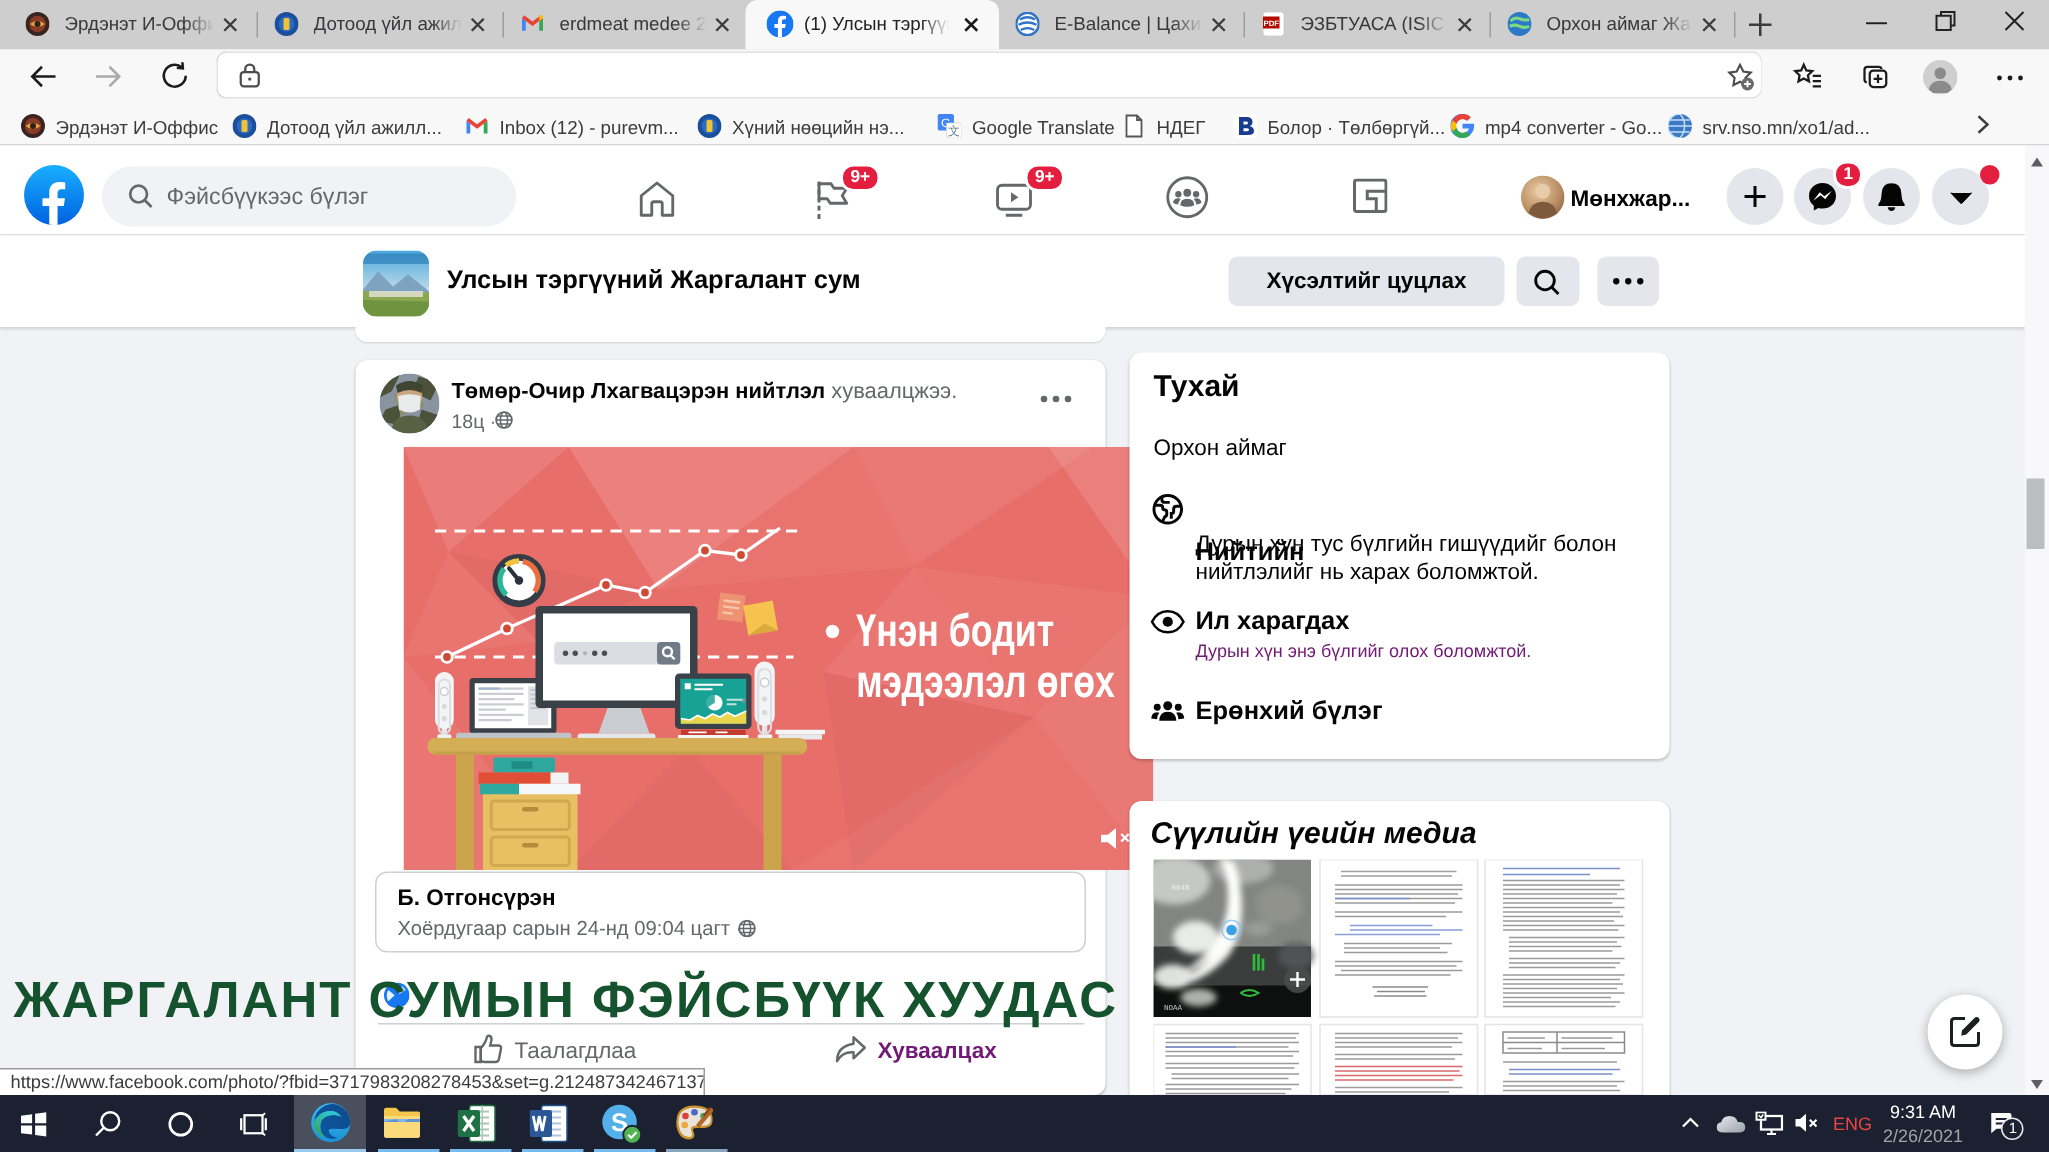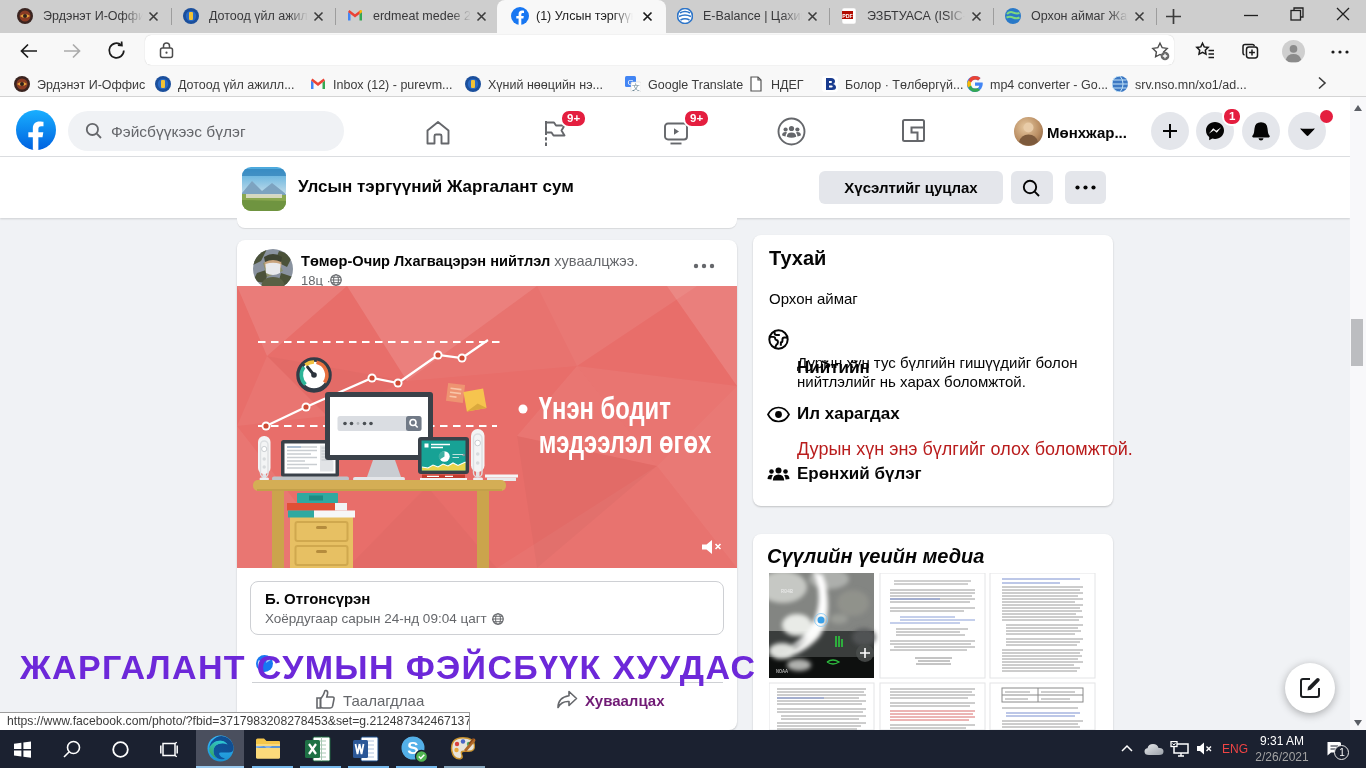--- a/index.html
+++ b/index.html
@@ -388,21 +388,21 @@
       <circle cx="8" cy="8" r="7" fill="none" stroke="#65676B" stroke-width="1.6"></circle>
       <ellipse cx="8" cy="8" rx="3.2" ry="7" fill="none" stroke="#65676B" stroke-width="1.3"></ellipse>
       <path d="M1 8 L15 8 M2 4.4 L14 4.4 M2 11.6 L14 11.6" stroke="#65676B" stroke-width="1.3" fill="none"></path>
     </svg>
 <svg class="abs" style="left:692px;top:262px;" width="24" height="8" viewBox="0 0 24 8">
       <circle cx="4" cy="4" r="2.2" fill="#65676B"></circle>
       <circle cx="12" cy="4" r="2.2" fill="#65676B"></circle>
       <circle cx="20" cy="4" r="2.2" fill="#65676B"></circle>
     </svg>
 
-<div class="abs" id="illu" style="left:237px;top:286px;width:500px;height:326px;overflow:hidden;">
+<div class="abs" id="illu" style="left:237px;top:298px;width:500px;height:326px;overflow:hidden;padding-left:32px;">
 <svg width="500" height="282" viewBox="0 0 500 282">
 <rect width="500" height="282" fill="#E86E6A"></rect>
 <g fill="#fff">
 <polygon points="0,0 110,0 30,70" opacity=".10"></polygon>
 <polygon points="110,0 300,0 170,95" opacity=".13"></polygon>
 <polygon points="300,0 460,0 340,80" opacity=".07"></polygon>
 <polygon points="430,0 500,0 500,100" opacity=".12"></polygon>
 <polygon points="340,80 500,100 420,180" opacity=".05"></polygon>
 <polygon points="170,95 300,0 340,80" opacity=".04"></polygon>
 <polygon points="420,180 500,100 500,282" opacity=".08"></polygon>
@@ -563,21 +563,21 @@
       <circle cx="8" cy="8" r="7" fill="none" stroke="#050505" stroke-width="1.5"></circle>
       <path d="M1.2 6 L4 6 Q5.5 6 5.5 7.5 Q5.5 8.3 6.3 8.3 Q7.5 8.3 7.5 9.5 L7.5 10.5 Q7.5 11.5 6.5 11.8 L5.2 14.4 M14.8 6.5 L12.5 6.5 Q11 6.5 11 8 L11 9 Q11 10.2 9.8 10.2 L9.8 12.8 M5 1.6 L5 3 Q5 4.5 6.5 4.5 L9 4.5" stroke="#050505" stroke-width="1.5" fill="none"></path>
     </svg>
 <div class="abs" style="left:797px;top:330px;font-size:17px;font-weight:bold;color:#050505;margin-top:28px;">Нийтийн</div>
 <div class="abs" style="left:797px;top:353px;font-size:15px;color:#050505;line-height:19px;">Дурын хүн тус бүлгийн гишүүдийг болон<br>нийтлэлийг нь харах боломжтой.</div>
 <svg class="abs" style="left:767px;top:404px;" width="23" height="21" viewBox="0 0 23 21">
       <path d="M11.5 3.5 Q18.5 3.5 22 10.5 Q18.5 17.5 11.5 17.5 Q4.5 17.5 1 10.5 Q4.5 3.5 11.5 3.5 Z" fill="none" stroke="#050505" stroke-width="1.7"></path>
       <circle cx="11.5" cy="10.5" r="3.4" fill="#050505"></circle>
     </svg>
 <div class="abs" style="left:797px;top:404px;font-size:17px;font-weight:bold;color:#050505;">Ил харагдах</div>
-<div class="abs" style="left:797px;top:427px;font-size:18px;color:#b91c1c;margin-top:12px;">Дурын хүн энэ бүлгийг олох боломжтой.</div>
+<div class="abs" style="left:797px;top:427px;font-size:12px;color:#701a75;">Дурын хүн энэ бүлгийг олох боломжтой.</div>
 <svg class="abs" style="left:767px;top:464px;" width="23" height="20" viewBox="0 0 23 20">
       <circle cx="11.5" cy="6.5" r="3" fill="#050505"></circle>
       <circle cx="4.5" cy="7.5" r="2.3" fill="#050505"></circle>
       <circle cx="18.5" cy="7.5" r="2.3" fill="#050505"></circle>
       <path d="M5.8 16.5 Q6 10.5 11.5 10.5 Q17 10.5 17.2 16.5 Z" fill="#050505"></path>
       <path d="M.5 15 Q.8 10.8 4.3 10.8 L5.9 11.2 Q4.5 13 4.4 15.5 Z" fill="#050505"></path>
       <path d="M22.5 15 Q22.2 10.8 18.7 10.8 L17.1 11.2 Q18.5 13 18.6 15.5 Z" fill="#050505"></path>
     </svg>
 <div class="abs" style="left:797px;top:464px;font-size:17px;font-weight:bold;color:#050505;">Ерөнхий бүлэг</div>
 
@@ -682,21 +682,21 @@
 <svg class="abs" style="left:1353px;top:718px;" width="10" height="10" viewBox="0 0 10 10">
       <path d="M5 8 L9 2 L1 2 Z" fill="#5c5f66"></path>
     </svg>
 <div class="abs" style="left:1351px;top:319px;width:12px;height:47px;background:#BCBDC0;"></div>
 
 <svg class="abs" style="left:256px;top:655px;z-index:29;" width="17" height="17" viewBox="0 0 19 19">
       <circle cx="9.5" cy="9.5" r="9.5" fill="#1778F2"></circle>
       <path d="M3.2 14 A9 9 0 0 1 3.2 5.5 L8 9.5 Z" fill="#fff" opacity=".9"></path>
       <path d="M13 2.5 A9 9 0 0 1 16.5 5.5 L11 9 Z" fill="#b9d7fb" opacity=".8"></path>
     </svg>
-<div class="abs" id="redtext" style="left:20px;top:648px;font-size:34px;font-weight:bold;color:#6d28d9;white-space:nowrap;letter-spacing:1.35px;z-index:30;">ЖАРГАЛАНТ СУМЫН ФЭЙСБҮҮК ХУУДАС</div>
+<div class="abs" id="redtext" style="left:9px;top:648px;font-size:34px;font-weight:bold;color:#14532d;white-space:nowrap;letter-spacing:1.35px;z-index:30;">ЖАРГАЛАНТ СУМЫН ФЭЙСБҮҮК ХУУДАС</div>
 
 <div class="abs" style="left:0px;top:712px;width:470px;height:19px;background:#fff;border:1px solid #9c9c9c;border-left:none;box-sizing:border-box;font-size:12.2px;color:#3c3c3c;line-height:17px;padding-left:7px;white-space:nowrap;overflow:hidden;z-index:31;">https://www.facebook.com/photo/?fbid=3717983208278453&amp;set=g.212487342467137</div>
 
 <div class="abs" id="taskbar" style="left:0;top:730px;width:1366px;height:38px;background:#1b2130;z-index:40;">
 
  <svg class="abs" style="left:14px;top:11px;" width="17" height="17" viewBox="0 0 17 17">
         <path d="M0 2.8 L7.4 1.8 L7.4 7.9 L0 7.9 Z" fill="#fff"></path>
         <path d="M9.4 1.5 L17 0.5 L17 7.9 L9.4 7.9 Z" fill="#fff"></path>
         <path d="M0 9.4 L7.4 9.4 L7.4 15.4 L0 14.5 Z" fill="#fff"></path>
         <path d="M9.4 9.4 L17 9.4 L17 16.7 L9.4 15.7 Z" fill="#fff"></path>

